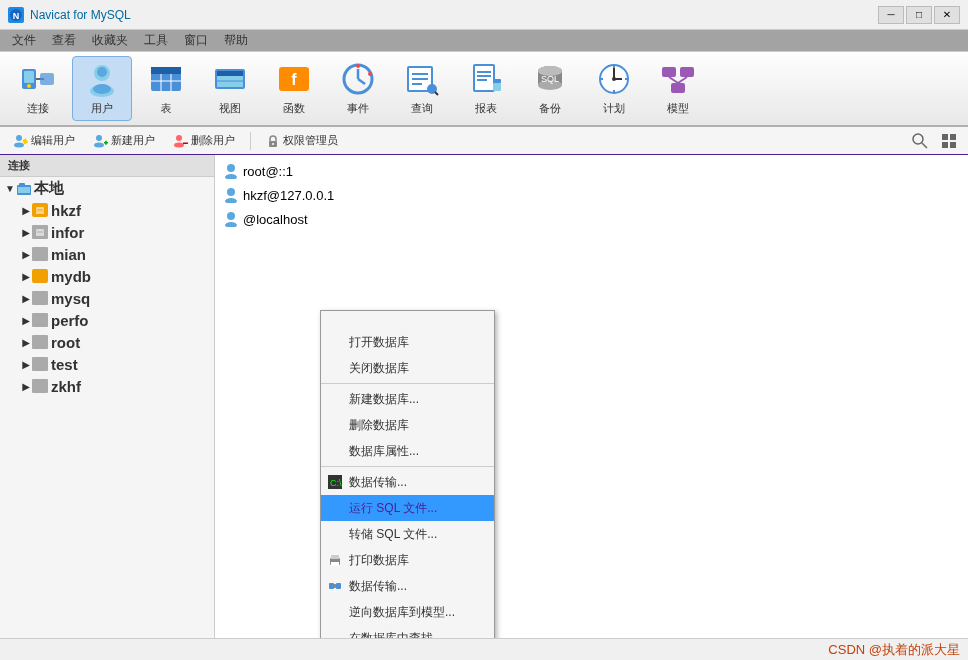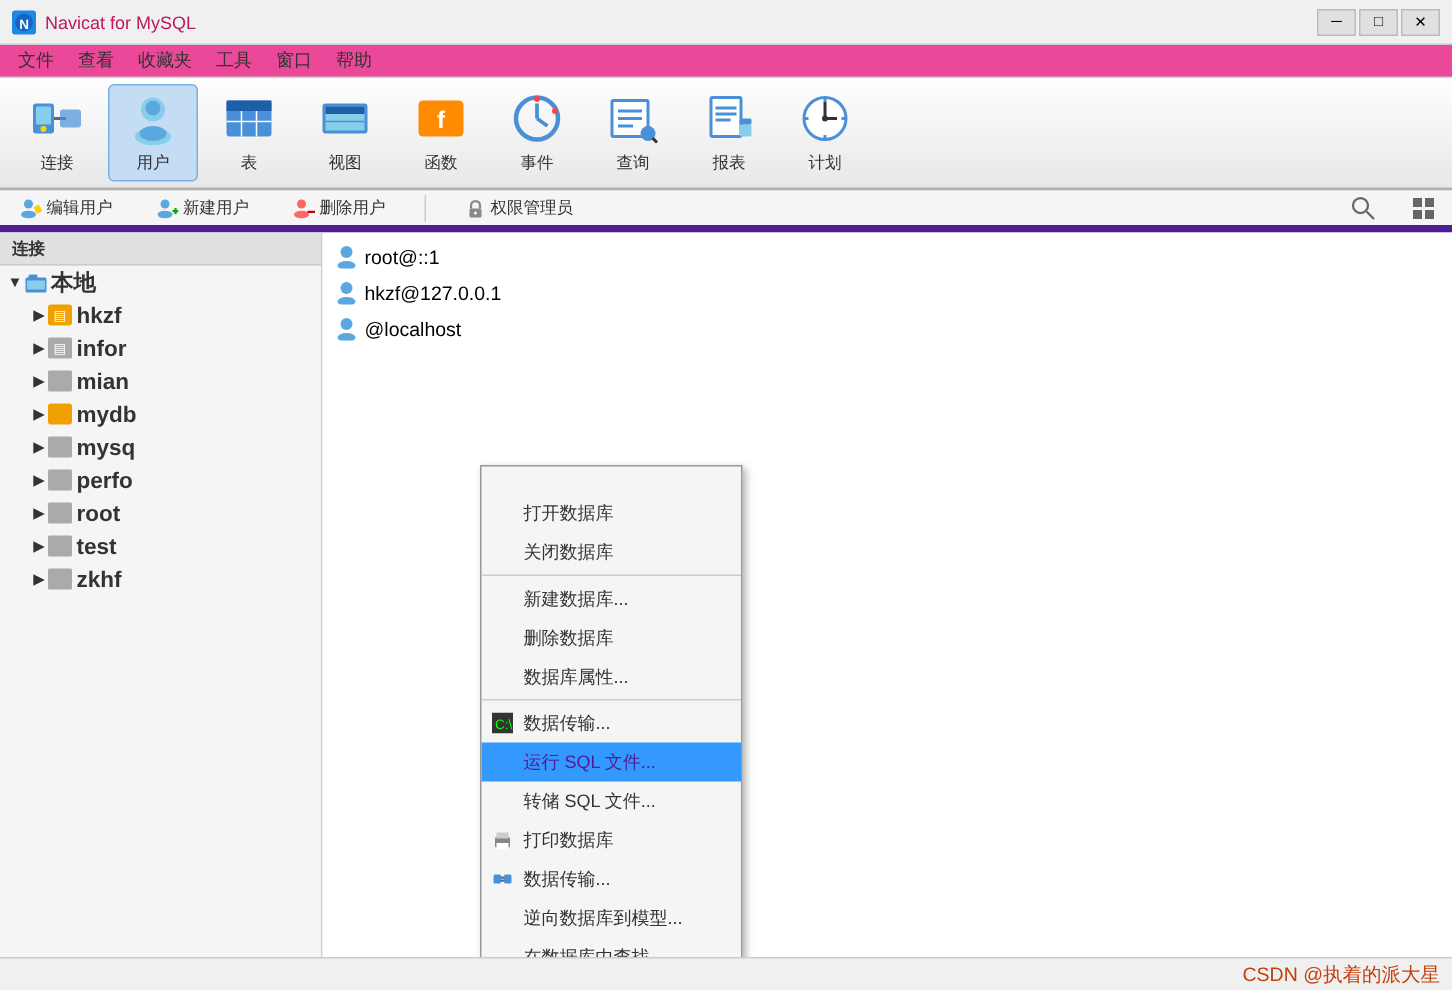--- a/index.html
+++ b/index.html
@@ -10,28 +10,28 @@
       height: 30px;
       background: #f0f0f0;
       display: flex;
       align-items: center;
       padding: 0 8px;
       border-bottom: 1px solid #ccc;
       justify-content: space-between;
     }
     .title-bar-left { display: flex; align-items: center; gap: 6px; }
     .title-bar-icon { width: 16px; height: 16px; background: #1e88e5; border-radius: 2px; display: flex; align-items: center; justify-content: center; font-size: 10px; color: white; }
-    .title-bar-text { font-size: 12px; color: #be185d; }
+    .title-bar-text { font-size: 12px; color: #0369a1; }
     .title-bar-controls { display: flex; gap: 2px; }
     .title-btn { width: 26px; height: 18px; background: #e0e0e0; border: 1px solid #bbb; display: flex; align-items: center; justify-content: center; cursor: pointer; font-size: 10px; }
 
     
     .menu-bar {
       height: 22px;
-      background: #ec4899;
+      background: #a3a3a3;
       display: flex;
       align-items: center;
       padding: 0 4px;
       border-bottom: 1px solid #ccc;
     }
     .menu-item {
       padding: 2px 8px;
       font-size: 12px;
       cursor: pointer;
       color: #333;
@@ -60,25 +60,25 @@
       padding: 4px;
     }
     .tool-btn.active { background: #c5dcf5; border: 1px solid #7ab0e0; }
     .tool-icon { width: 36px; height: 36px; display: flex; align-items: center; justify-content: center; }
     .tool-label { font-size: 11px; color: #333; text-align: center; }
 
     
     .action-bar {
       height: 28px;
       background: #f5f5f5;
-      border-bottom: 5px solid #4c1d95;
+      border-bottom: 1px solid #4c1d95;
       display: flex;
       align-items: center;
       padding: 0 8px;
-      gap: 18px;
+      gap: 7px;
     }
     .action-btn {
       height: 22px;
       display: flex;
       align-items: center;
       gap: 3px;
       padding: 0 6px;
       cursor: pointer;
       font-size: 11px;
       color: #333;
@@ -321,37 +321,61 @@
         <rect x="9" y="10" width="14" height="2" fill="#4a90d9"></rect>
         <rect x="9" y="14" width="14" height="2" fill="#4a90d9"></rect>
         <rect x="9" y="18" width="10" height="2" fill="#4a90d9"></rect>
         <rect x="25" y="22" width="8" height="8" fill="#87ceeb" rx="1"></rect>
         <rect x="25" y="18" width="8" height="4" fill="#4a90d9" rx="1"></rect>
       </svg>
     </div>
     <div class="tool-label">报表</div>
   </div>
 
+  <div class="tool-btn">
+    <div class="tool-icon">
+      <svg width="36" height="36" viewBox="0 0 36 36">
+        <ellipse cx="18" cy="10" rx="12" ry="5" fill="#999"></ellipse>
+        <rect x="6" y="10" width="24" height="14" fill="#888"></rect>
+        <ellipse cx="18" cy="24" rx="12" ry="5" fill="#aaa"></ellipse>
+        <ellipse cx="18" cy="10" rx="12" ry="5" fill="#bbb"></ellipse>
+        <text x="18" y="21" text-anchor="middle" fill="white" font-size="9">SQL</text>
+      </svg>
+    </div>
+    <div class="tool-label">备份</div>
+  </div>
 
   <div class="tool-btn">
     <div class="tool-icon">
       <svg width="36" height="36" viewBox="0 0 36 36">
         <circle cx="18" cy="18" r="14" fill="white" stroke="#4a90d9" stroke-width="2"></circle>
         <line x1="18" y1="7" x2="18" y2="18" stroke="#333" stroke-width="2"></line>
         <line x1="18" y1="18" x2="26" y2="18" stroke="#333" stroke-width="2"></line>
         <circle cx="18" cy="18" r="2" fill="#333"></circle>
         <line x1="18" y1="4" x2="18" y2="7" stroke="#4a90d9" stroke-width="2"></line>
         <line x1="18" y1="29" x2="18" y2="32" stroke="#4a90d9" stroke-width="2"></line>
         <line x1="4" y1="18" x2="7" y2="18" stroke="#4a90d9" stroke-width="2"></line>
         <line x1="29" y1="18" x2="32" y2="18" stroke="#4a90d9" stroke-width="2"></line>
       </svg>
     </div>
     <div class="tool-label">计划</div>
   </div>
 
+  <div class="tool-btn">
+    <div class="tool-icon">
+      <svg width="36" height="36" viewBox="0 0 36 36">
+        <rect x="2" y="6" width="14" height="10" rx="2" fill="#9b59b6"></rect>
+        <rect x="20" y="6" width="14" height="10" rx="2" fill="#9b59b6"></rect>
+        <rect x="11" y="22" width="14" height="10" rx="2" fill="#9b59b6"></rect>
+        <line x1="9" y1="16" x2="18" y2="22" stroke="#9b59b6" stroke-width="2"></line>
+        <line x1="27" y1="16" x2="18" y2="22" stroke="#9b59b6" stroke-width="2"></line>
+      </svg>
+    </div>
+    <div class="tool-label">模型</div>
+  </div>
 </div>
 
 <div class="action-bar">
   <div class="action-btn">
     <svg width="14" height="14" viewBox="0 0 14 14">
       <circle cx="5" cy="4" r="3" fill="#5ba8e0"></circle>
       <ellipse cx="5" cy="11" rx="5" ry="2.5" fill="#5ba8e0"></ellipse>
       <rect x="9" y="5" width="4" height="5" rx="0.5" fill="#ffcc00" transform="rotate(-30 11 7)"></rect>
     </svg>
     <span>编辑用户</span>

